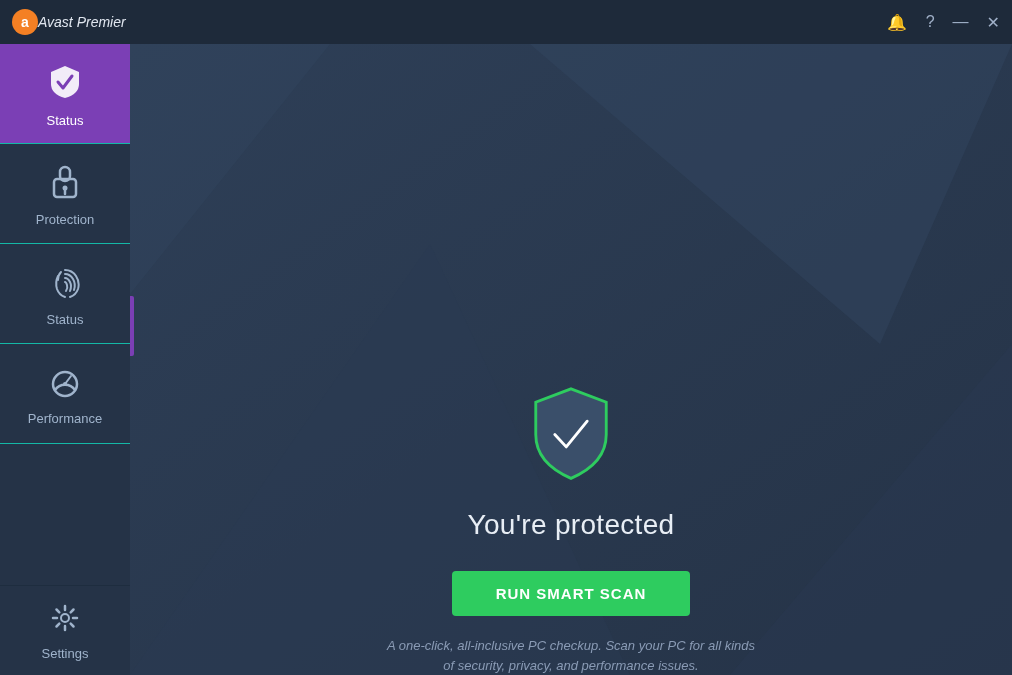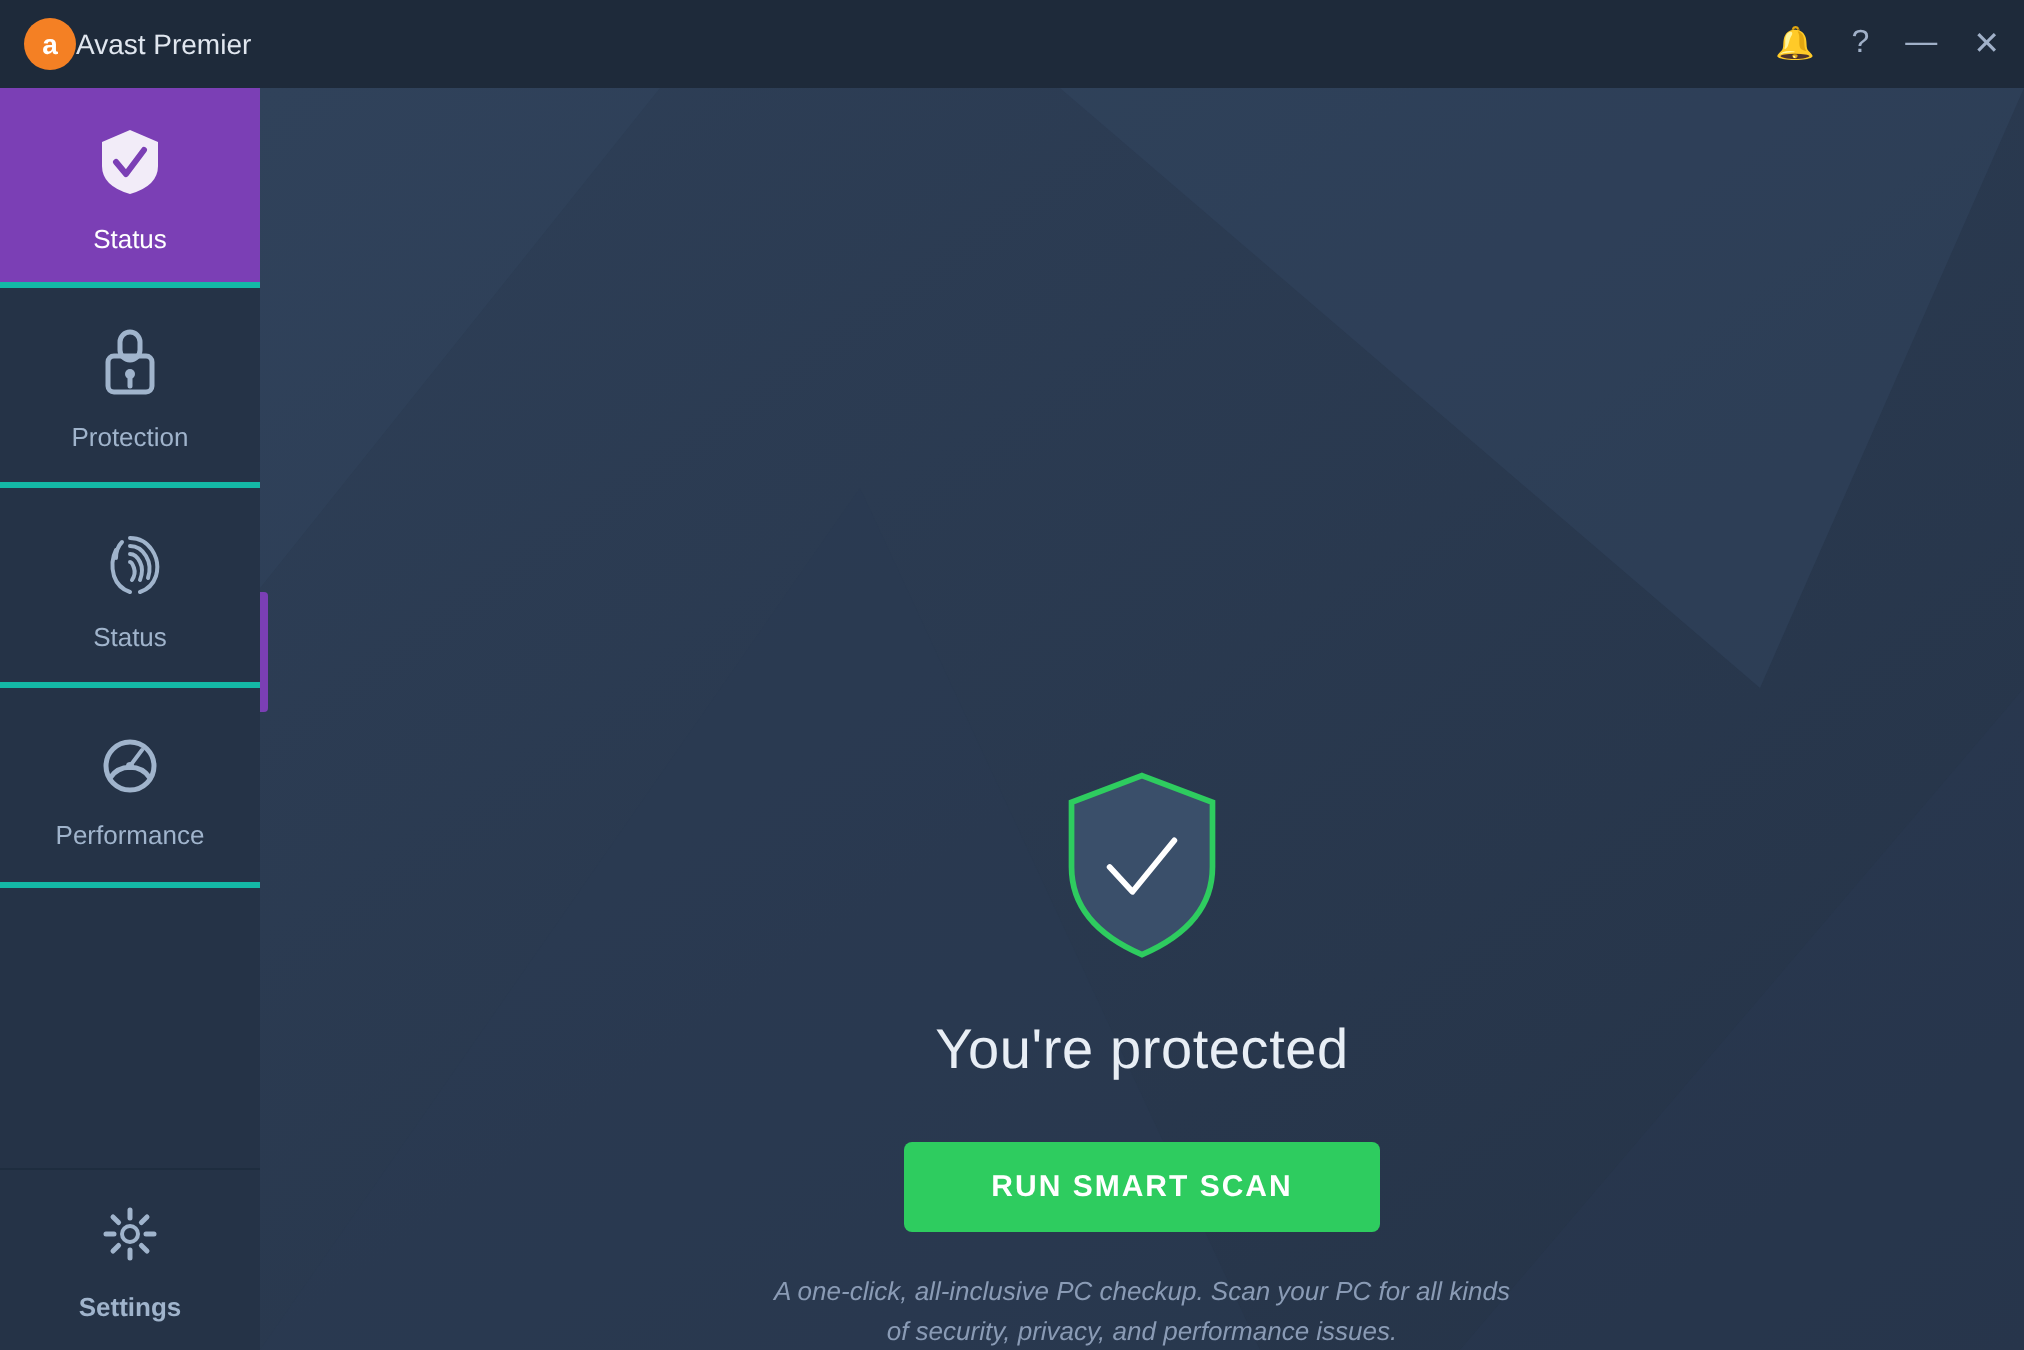--- a/index.html
+++ b/index.html
@@ -19,20 +19,21 @@
       display: flex;
       align-items: center;
       padding: 0 12px;
       position: relative;
     }
     .titlebar-title {
       color: #e0e6ef;
       font-size: 14px;
       font-weight: 500;
       flex: 1;
+      font-style: italic;
     }
     .titlebar-actions {
       display: flex;
       align-items: center;
       gap: 18px;
     }
     .titlebar-icon {
       color: #a0b0c8;
       font-size: 16px;
       cursor: pointer;
@@ -57,21 +58,21 @@
 
     .sidebar-item {
       display: flex;
       flex-direction: column;
       align-items: center;
       justify-content: center;
       padding: 18px 10px 14px;
       cursor: pointer;
       color: #a0b4cc;
       font-size: 13px;
-      border-bottom: 3px solid #14b8a6;
+      border-bottom: 1px solid #14b8a6;
       position: relative;
       min-height: 100px;
     }
     .sidebar-item.active {
       background: #7b3fb5;
       color: #fff;
     }
     .sidebar-item .icon-wrap {
       font-size: 28px;
       margin-bottom: 8px;
@@ -88,21 +89,20 @@
       display: flex;
       flex-direction: column;
       align-items: center;
       justify-content: center;
       padding: 18px 10px 14px;
       cursor: pointer;
       color: #a0b4cc;
       font-size: 13px;
       border-top: 1px solid #1e2d3f;
       min-height: 80px;
-      font-weight: bold;
     }
     .sidebar-settings .icon-wrap {
       font-size: 24px;
       margin-bottom: 8px;
     }
 
     
     .content {
       flex: 1;
       background: #2e3f57;

